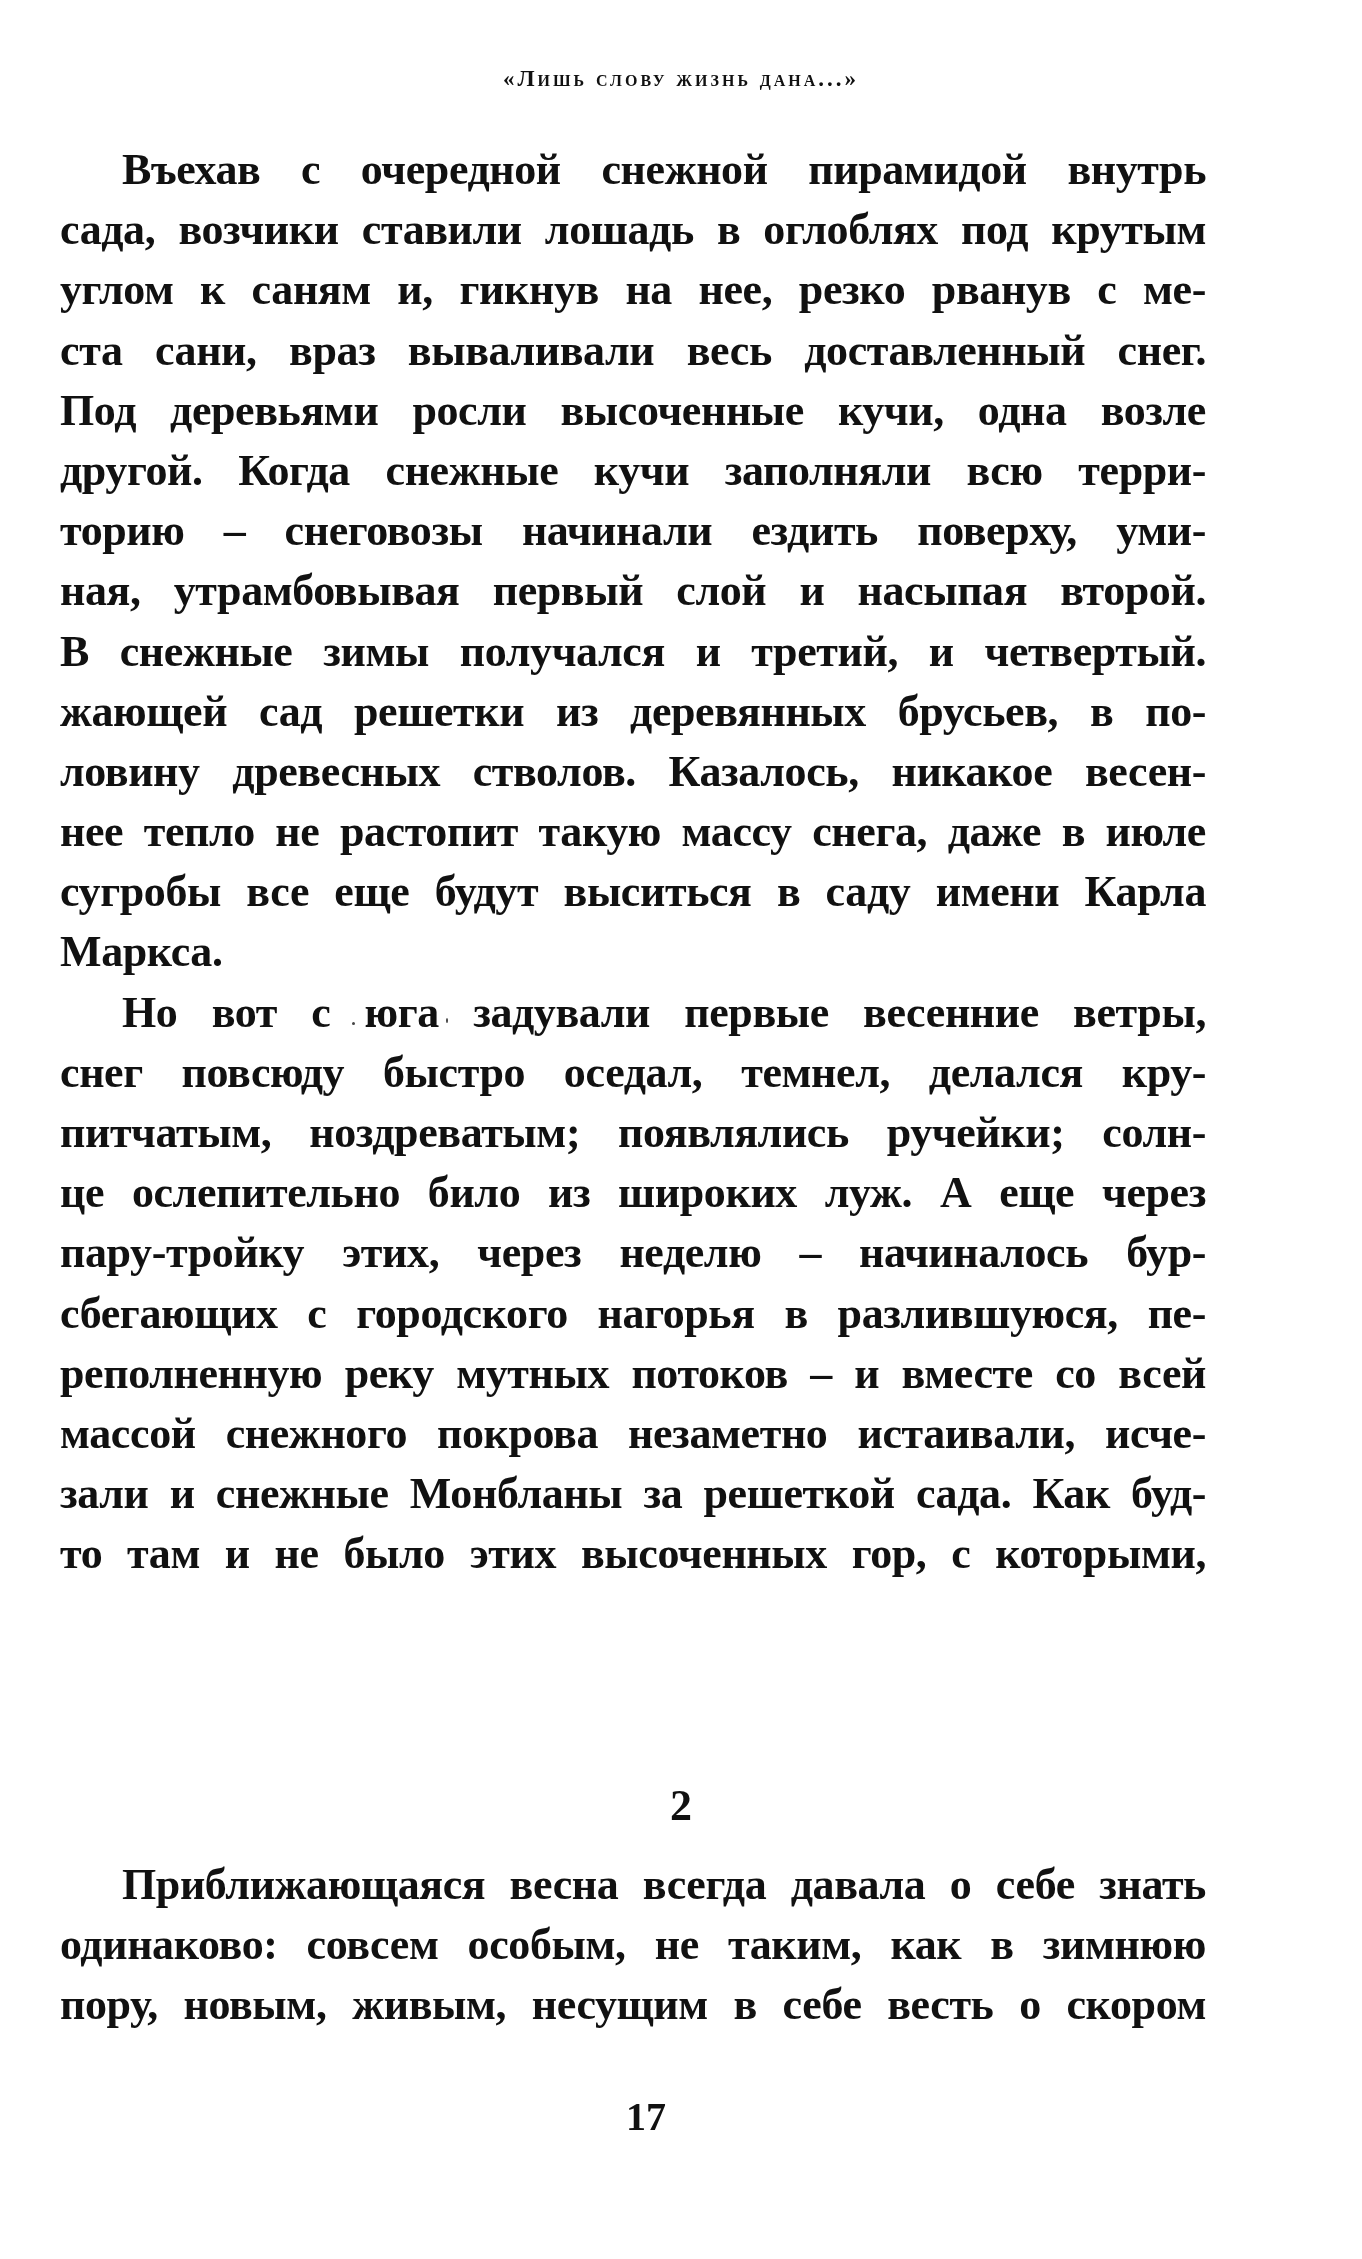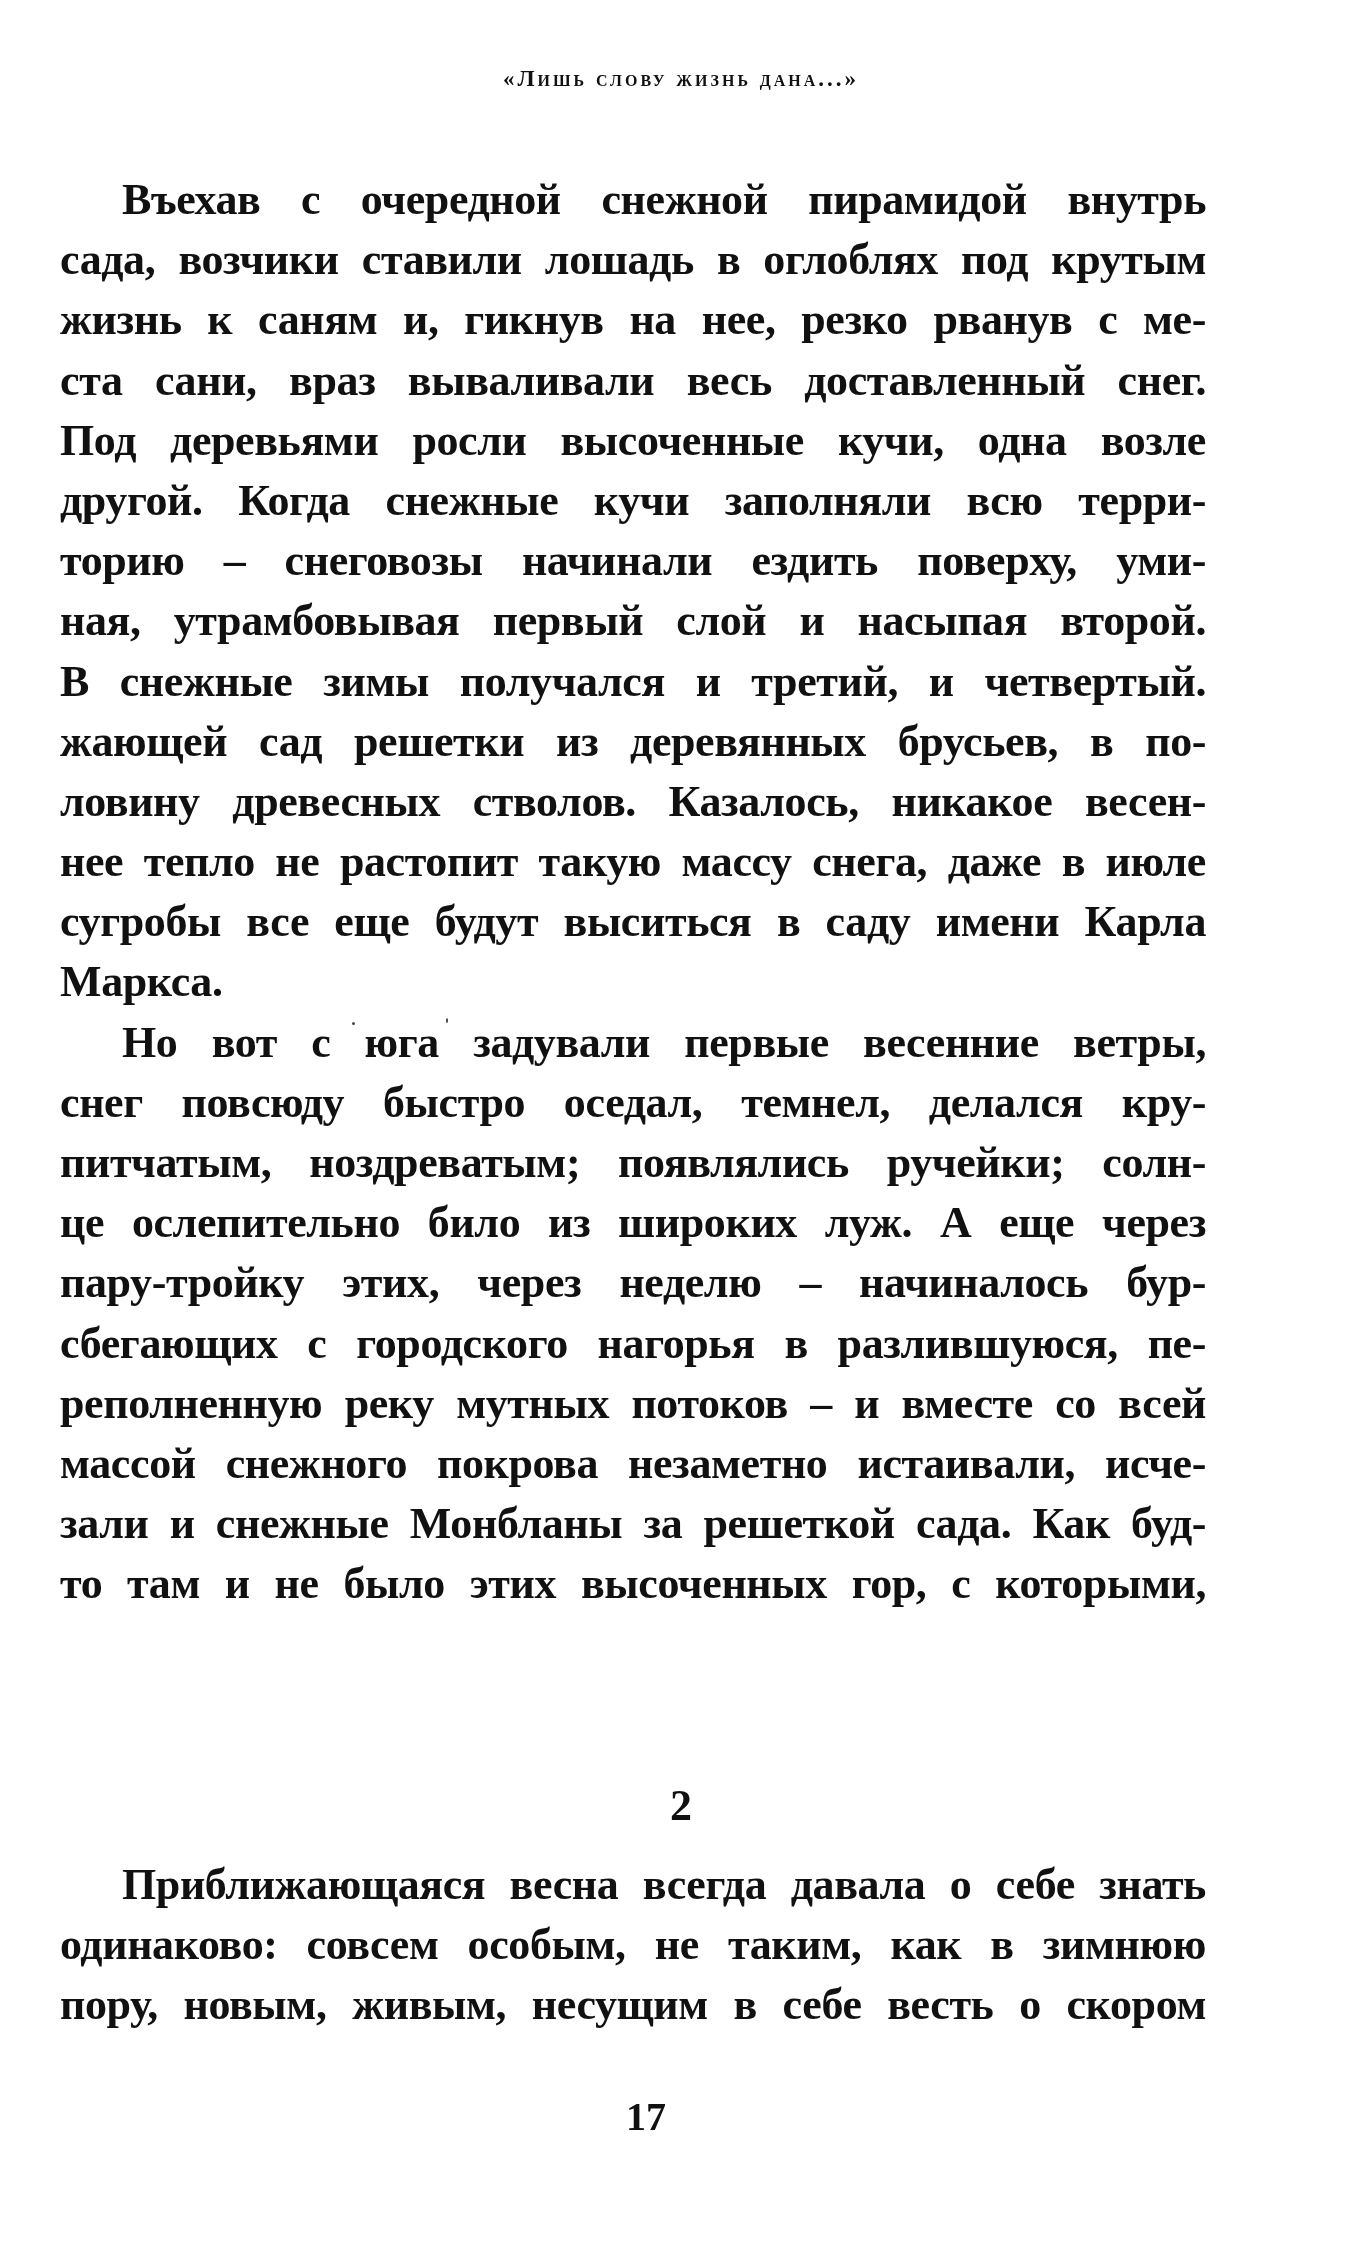--- a/index.html
+++ b/index.html
@@ -8,21 +8,21 @@
     font-family: "Liberation Serif", "DejaVu Serif", serif;
     color: #111111;
   }
   .page { position: absolute; left: 0; top: 0; width: 1362px; height: 2259px; }
   .running-head {
     position: absolute; left: 0; width: 1362px; top: 66px;
     text-align: center; font-size: 23px; letter-spacing: 3px;
     font-variant: small-caps; font-weight: bold;
   }
   .text-block {
-    position: absolute; left: 60px; width: 1146px; top: 170px;
+    position: absolute; left: 60px; width: 1146px; top: 140px;
   }
   .line {
     display: block; height: 60.2px; line-height: 60.2px;
     font-size: 44px; font-weight: bold; white-space: nowrap;
     text-align: justify; text-align-last: justify;
     letter-spacing: -0.4px;
   }
   .line.indent { padding-left: 62px; }
   .line.last { text-align-last: left; }
   .section-number {
@@ -41,21 +41,21 @@
 </head>
 <body>
 
 <div class="page">
   <div class="running-head">«Лишь слову жизнь дана...»</div>
 
   <div class="text-block">
     <div>
       <span class="line indent">Въехав с очередной снежной пирамидой внутрь</span>
       <span class="line">сада, возчики ставили лошадь в оглоблях под крутым</span>
-      <span class="line">жизнь к саням и, гикнув на нее, резко рванув с ме-</span>
+      <span class="line">углом к саням и, гикнув на нее, резко рванув с ме-</span>
       <span class="line">ста сани, враз вываливали весь доставленный снег.</span>
       <span class="line">Под деревьями росли высоченные кучи, одна возле</span>
       <span class="line">другой. Когда снежные кучи заполняли всю терри-</span>
       <span class="line">торию – снеговозы начинали ездить поверху, уми-</span>
       <span class="line">ная, утрамбовывая первый слой и насыпая второй.</span>
       <span class="line">В снежные зимы получался и третий, и четвертый.</span>
       <span class="line">жающей сад решетки из деревянных брусьев, в по-</span>
       <span class="line">ловину древесных стволов. Казалось, никакое весен-</span>
       <span class="line">нее тепло не растопит такую массу снега, даже в июле</span>
       <span class="line">сугробы все еще будут выситься в саду имени Карла</span>

